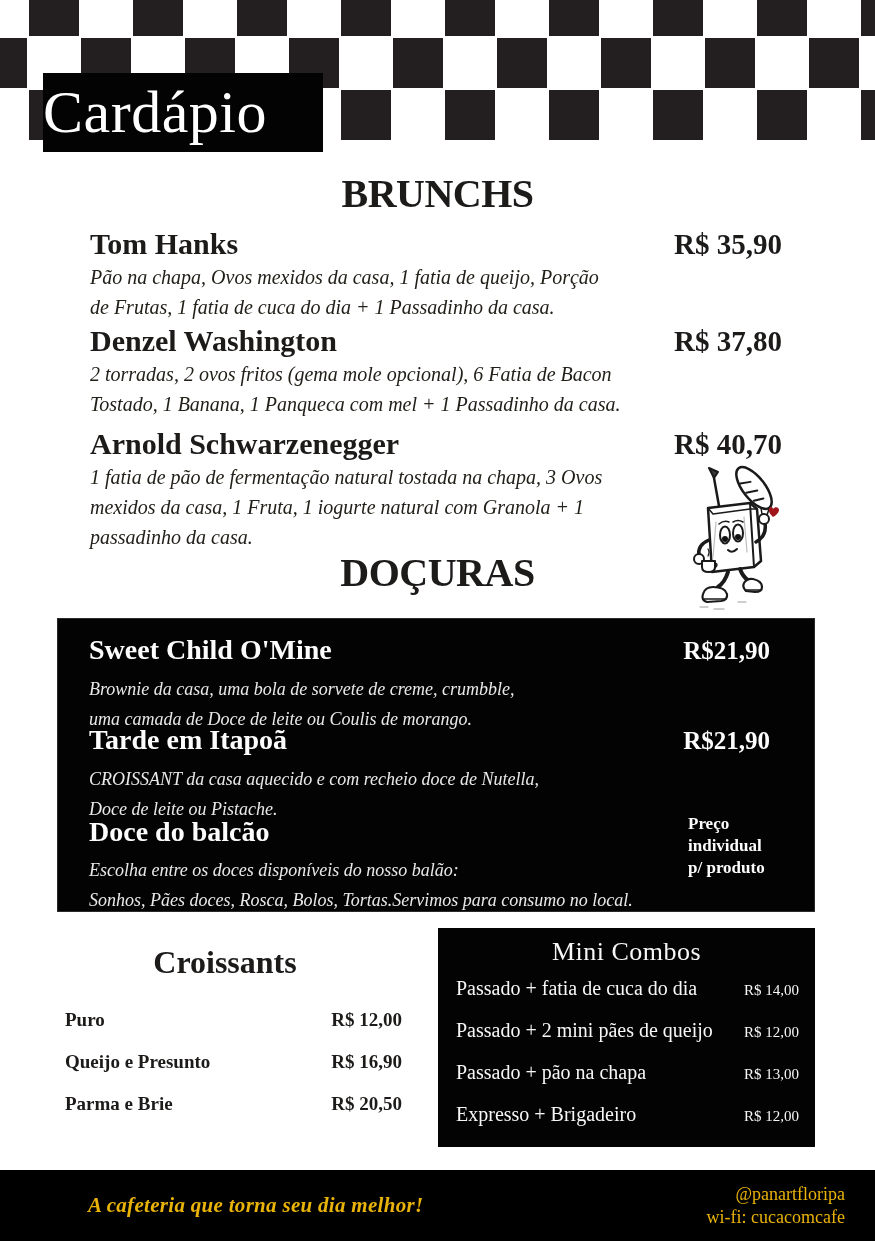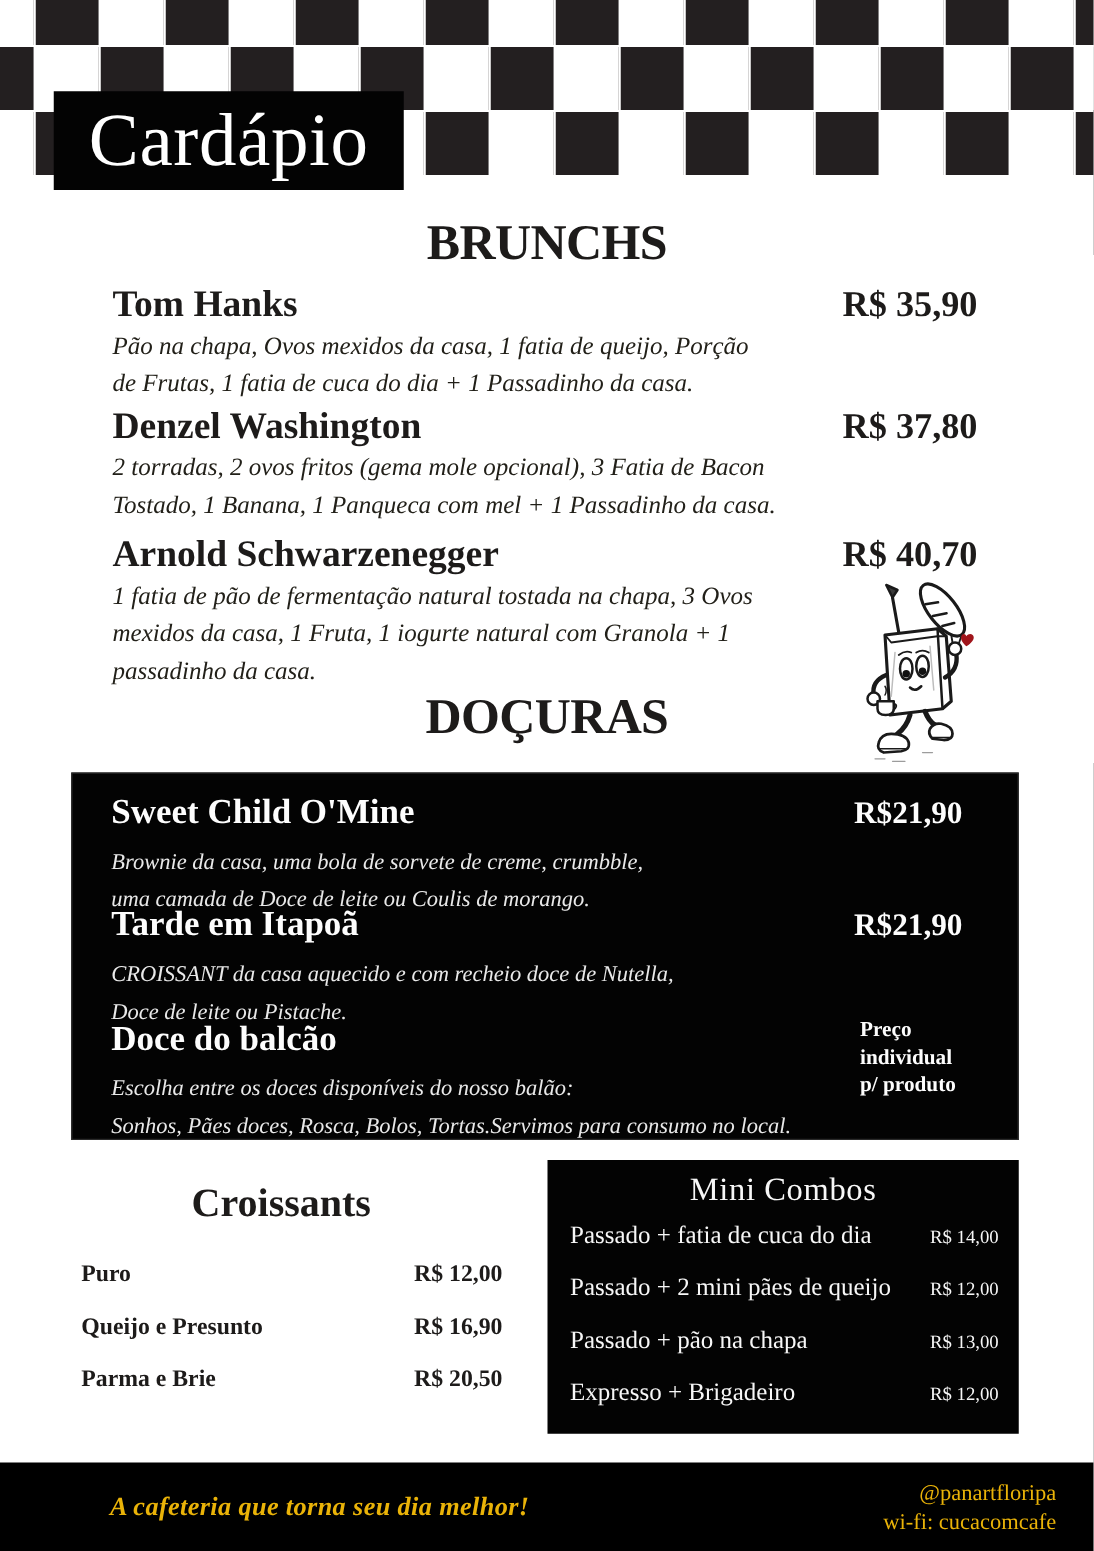--- a/index.html
+++ b/index.html
@@ -15,21 +15,21 @@
     background-image:
       repeating-linear-gradient(to right, #ffffff 0 2px, transparent 2px 52px),
       repeating-linear-gradient(to bottom, #ffffff 0 2px, transparent 2px 52px),
       repeating-conic-gradient(#231f20 0% 25%, #ffffff 0% 50%);
     background-size:52px 140px, 875px 52px, 104px 104px;
     background-position:-25px -16px, -25px -16px, -25px -16px;
   }
   .title-box {
     position:absolute; left:43px; top:73px; width:280px; height:79px;
     background:#030303; color:#ffffff;
-    display:flex; align-items:center; padding-left:28px;
+    display:flex; align-items:center; 
     font-size:60px; font-weight:400; letter-spacing:0.5px;
   }
   
   .section-heading {
     position:absolute; left:0; right:0; text-align:center;
     font-size:40px; font-weight:700; letter-spacing:-0.5px;
   }
   .heading-brunchs { top:170px; }
   .heading-docuras { top:549px; }
   
@@ -109,21 +109,21 @@
     </div>
     <div class="item-desc">Pão na chapa, Ovos mexidos da casa, 1 fatia de queijo, Porção
 de Frutas, 1 fatia de cuca do dia + 1 Passadinho da casa.</div>
   </div>
 
   <div class="menu-item" style="top:323px;">
     <div class="item-head">
       <span class="item-name">Denzel Washington</span>
       <span class="item-price">R$ 37,80</span>
     </div>
-    <div class="item-desc">2 torradas, 2 ovos fritos (gema mole opcional), 3 Fatia de Bacon
+    <div class="item-desc">2 torradas, 2 ovos fritos (gema mole opcional), 6 Fatia de Bacon
 Tostado, 1 Banana, 1 Panqueca com mel + 1 Passadinho da casa.</div>
   </div>
 
   <div class="menu-item" style="top:426px;">
     <div class="item-head">
       <span class="item-name">Arnold Schwarzenegger</span>
       <span class="item-price">R$ 40,70</span>
     </div>
     <div class="item-desc">1 fatia de pão de fermentação natural tostada na chapa, 3 Ovos
 mexidos da casa, 1 Fruta, 1 iogurte natural com Granola + 1

